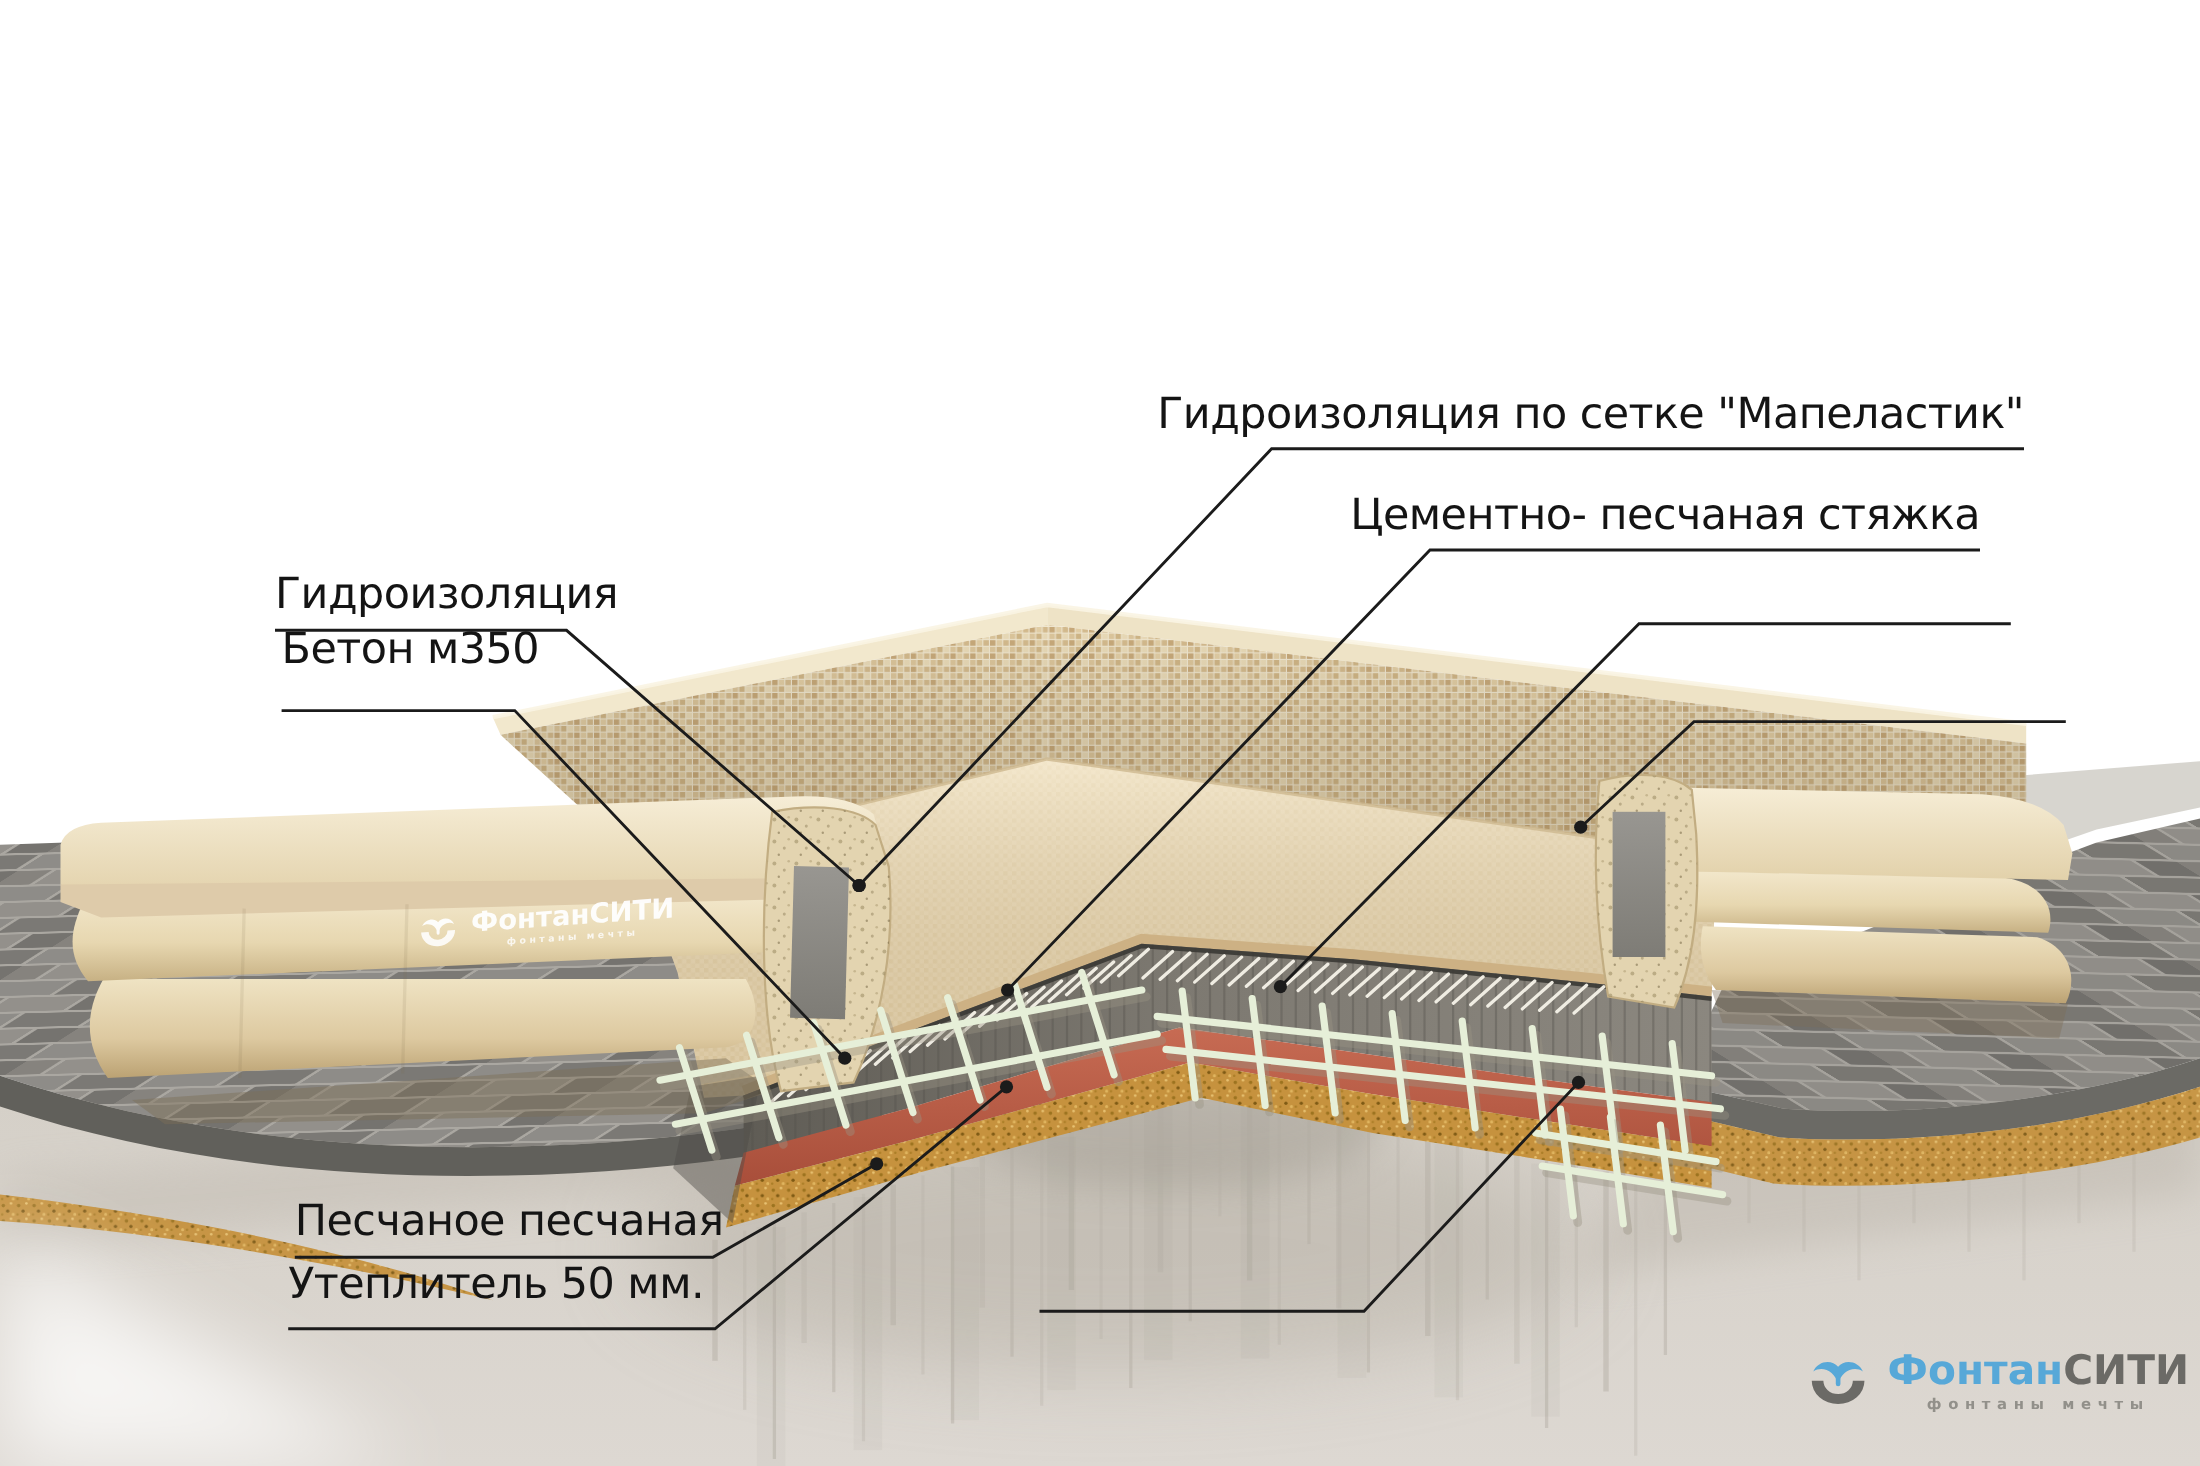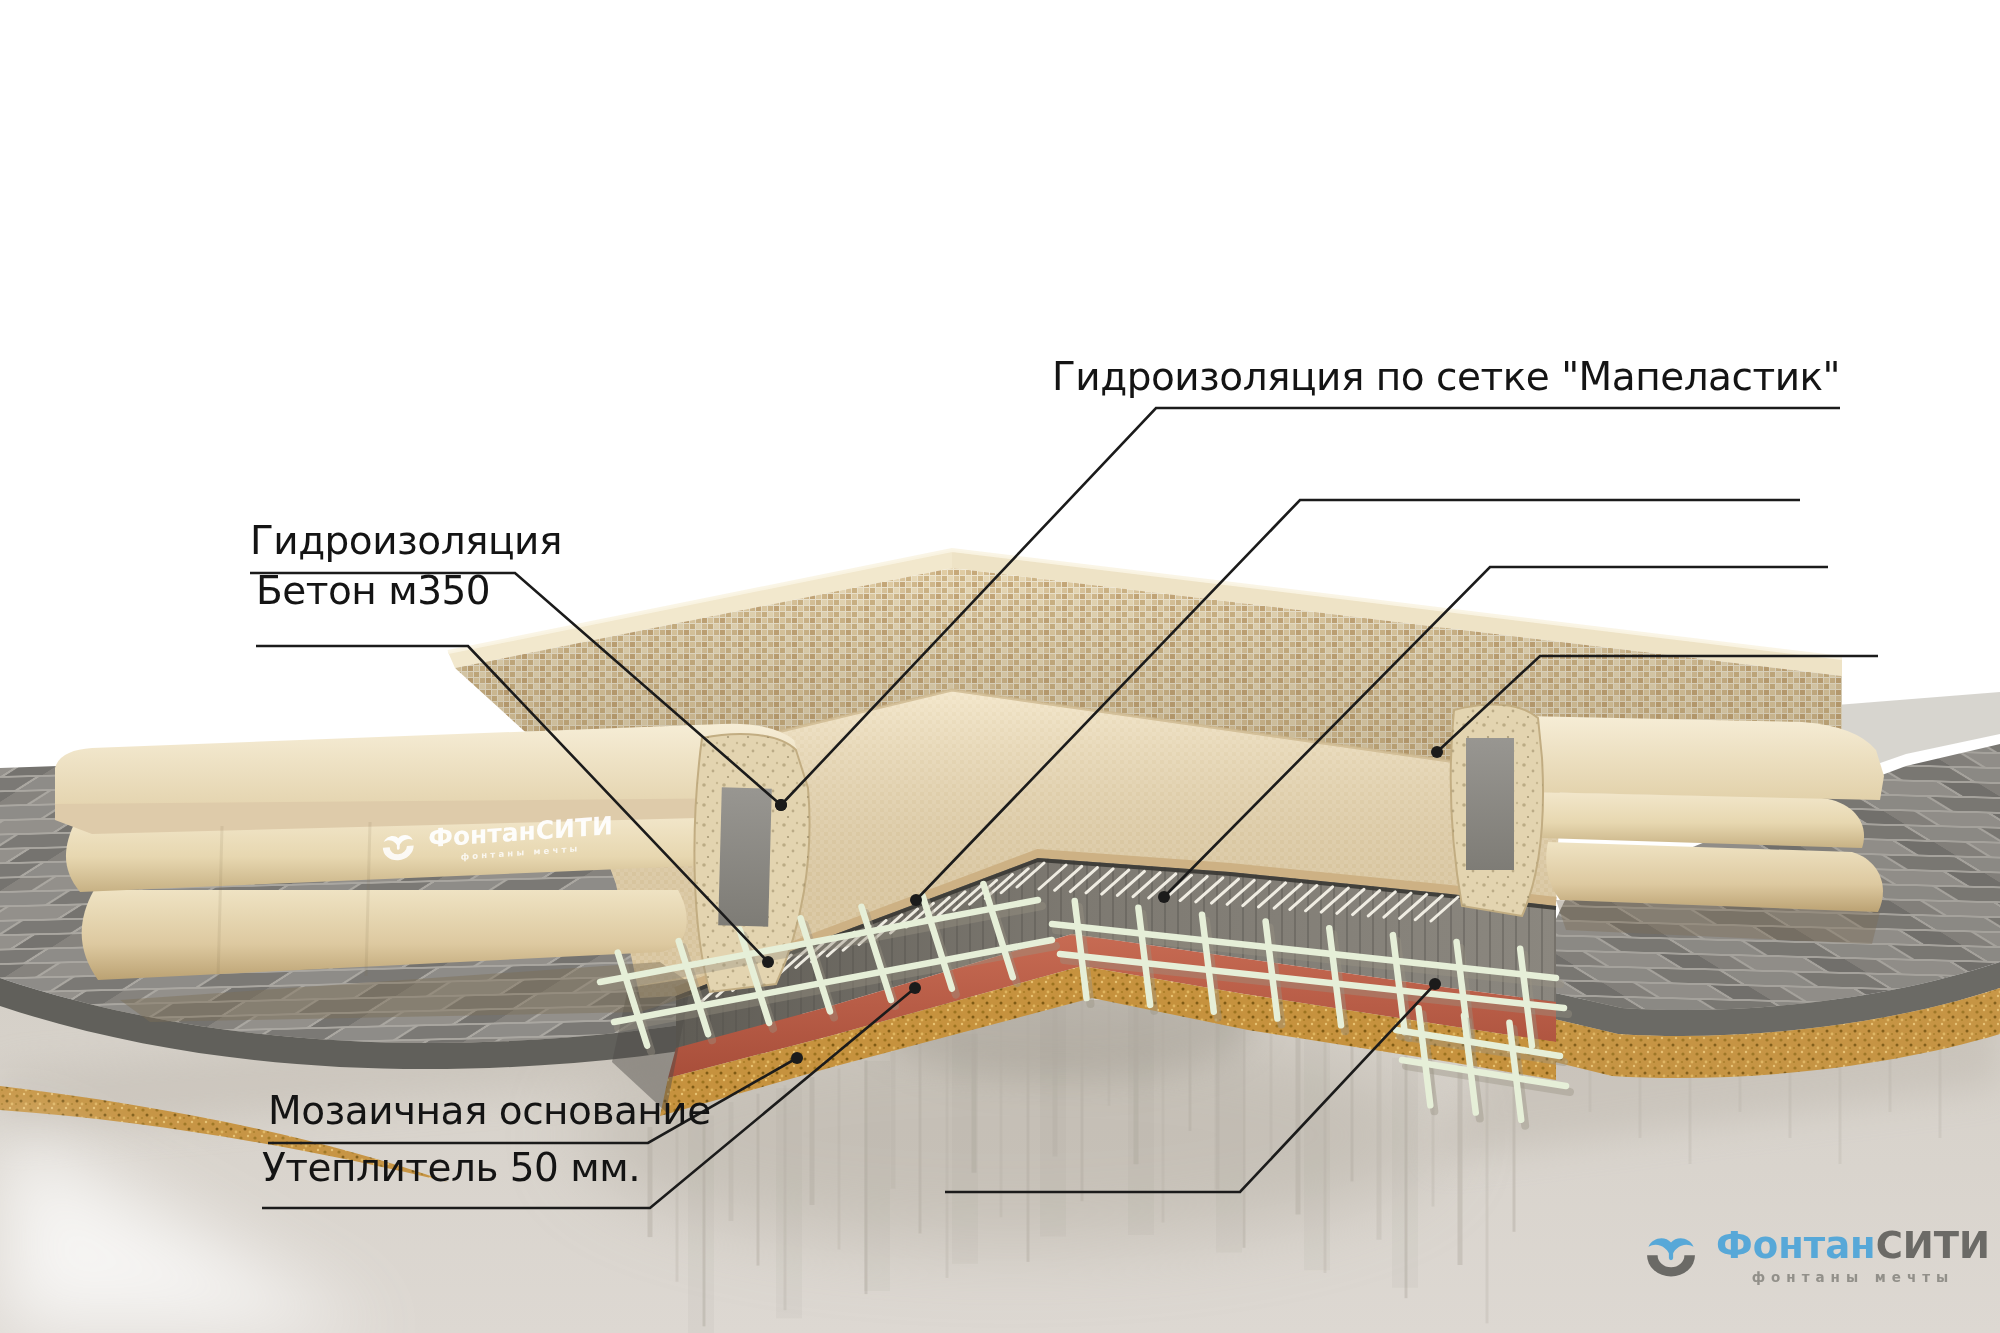--- a/index.html
+++ b/index.html
@@ -436,23 +436,24 @@
         <polyline points="268,1143 648,1143 797,1058" fill="none" stroke="var(--c-leader)" stroke-width="2.6"></polyline>
         <circle cx="797" cy="1058" r="6" fill="var(--c-leader)"></circle>
         <polyline points="262,1208 650,1208 915,988" fill="none" stroke="var(--c-leader)" stroke-width="2.6"></polyline>
         <circle cx="915" cy="988" r="6" fill="var(--c-leader)"></circle>
         <polyline points="945,1192 1240,1192 1435,984" fill="none" stroke="var(--c-leader)" stroke-width="2.6"></polyline>
         <circle cx="1435" cy="984" r="6" fill="var(--c-leader)"></circle>
       </g>
 </svg>
 
 <div class="lb r" style="right:160px;top:356px">Гидроизоляция по сетке "Мапеластик"</div>
+<div class="lb r" style="right:200px;top:448px">Цементно- песчаная стяжка</div>
 <div class="lb" style="left:250px;top:520px">Гидроизоляция</div>
 <div class="lb" style="left:256px;top:570px">Бетон м350</div>
-<div class="lb" style="left:268px;top:1090px">Мозаичная основание</div>
+<div class="lb" style="left:268px;top:1090px">Песчаное песчаная</div>
 <div class="lb" style="left:262px;top:1147px">Утеплитель 50 мм.</div>
 
 <div class="stone-brand">
   <svg width="40" height="34" viewBox="0 0 88 74">
     <path d="M10,36 a34,30 0 0 0 68,0 h-15 a19,17 0 0 1 -38,0 Z" fill="#ffffff" opacity="0.92"></path>
     <path d="M44,40 C40,24 24,16 12,24 C18,10 36,8 44,18 C52,8 70,10 76,24 C64,16 48,24 44,40 Z" fill="#ffffff"></path>
     <path d="M41,24 h6 v16 a3,3 0 0 1 -6,0 Z" fill="#ffffff"></path>
   </svg>
   <div>
     <div><span class="word p1">Фонтан</span><span class="word p2">СИТИ</span></div>

